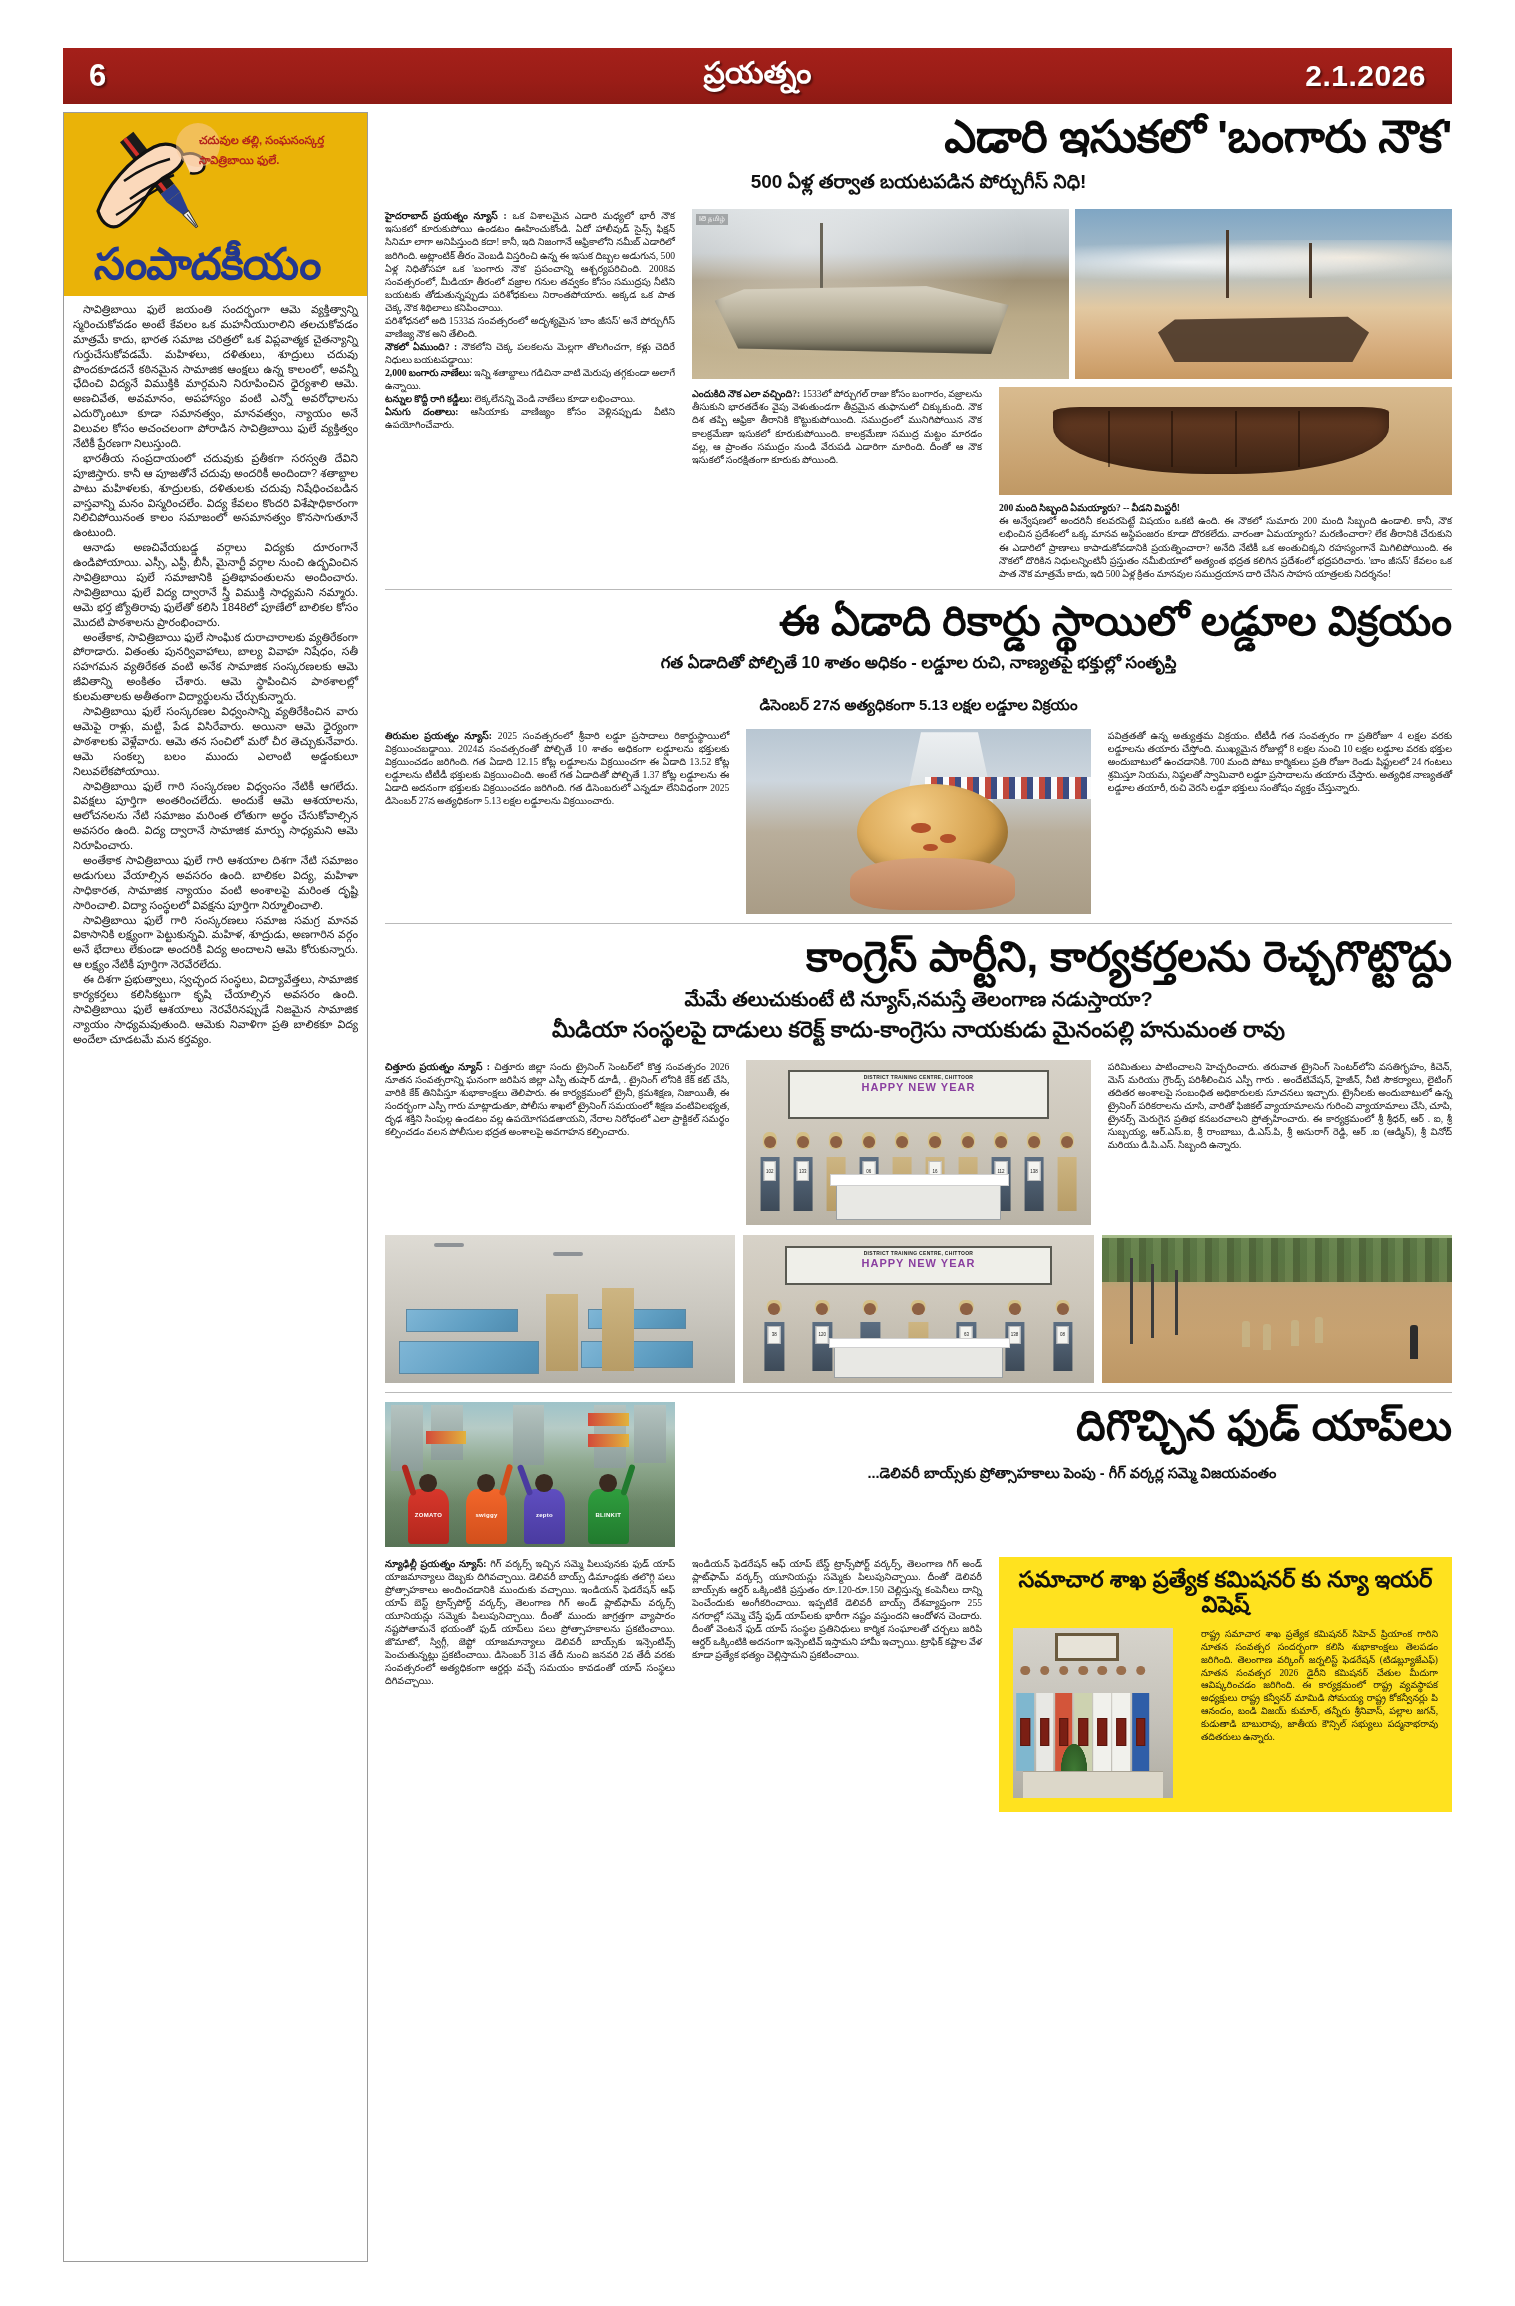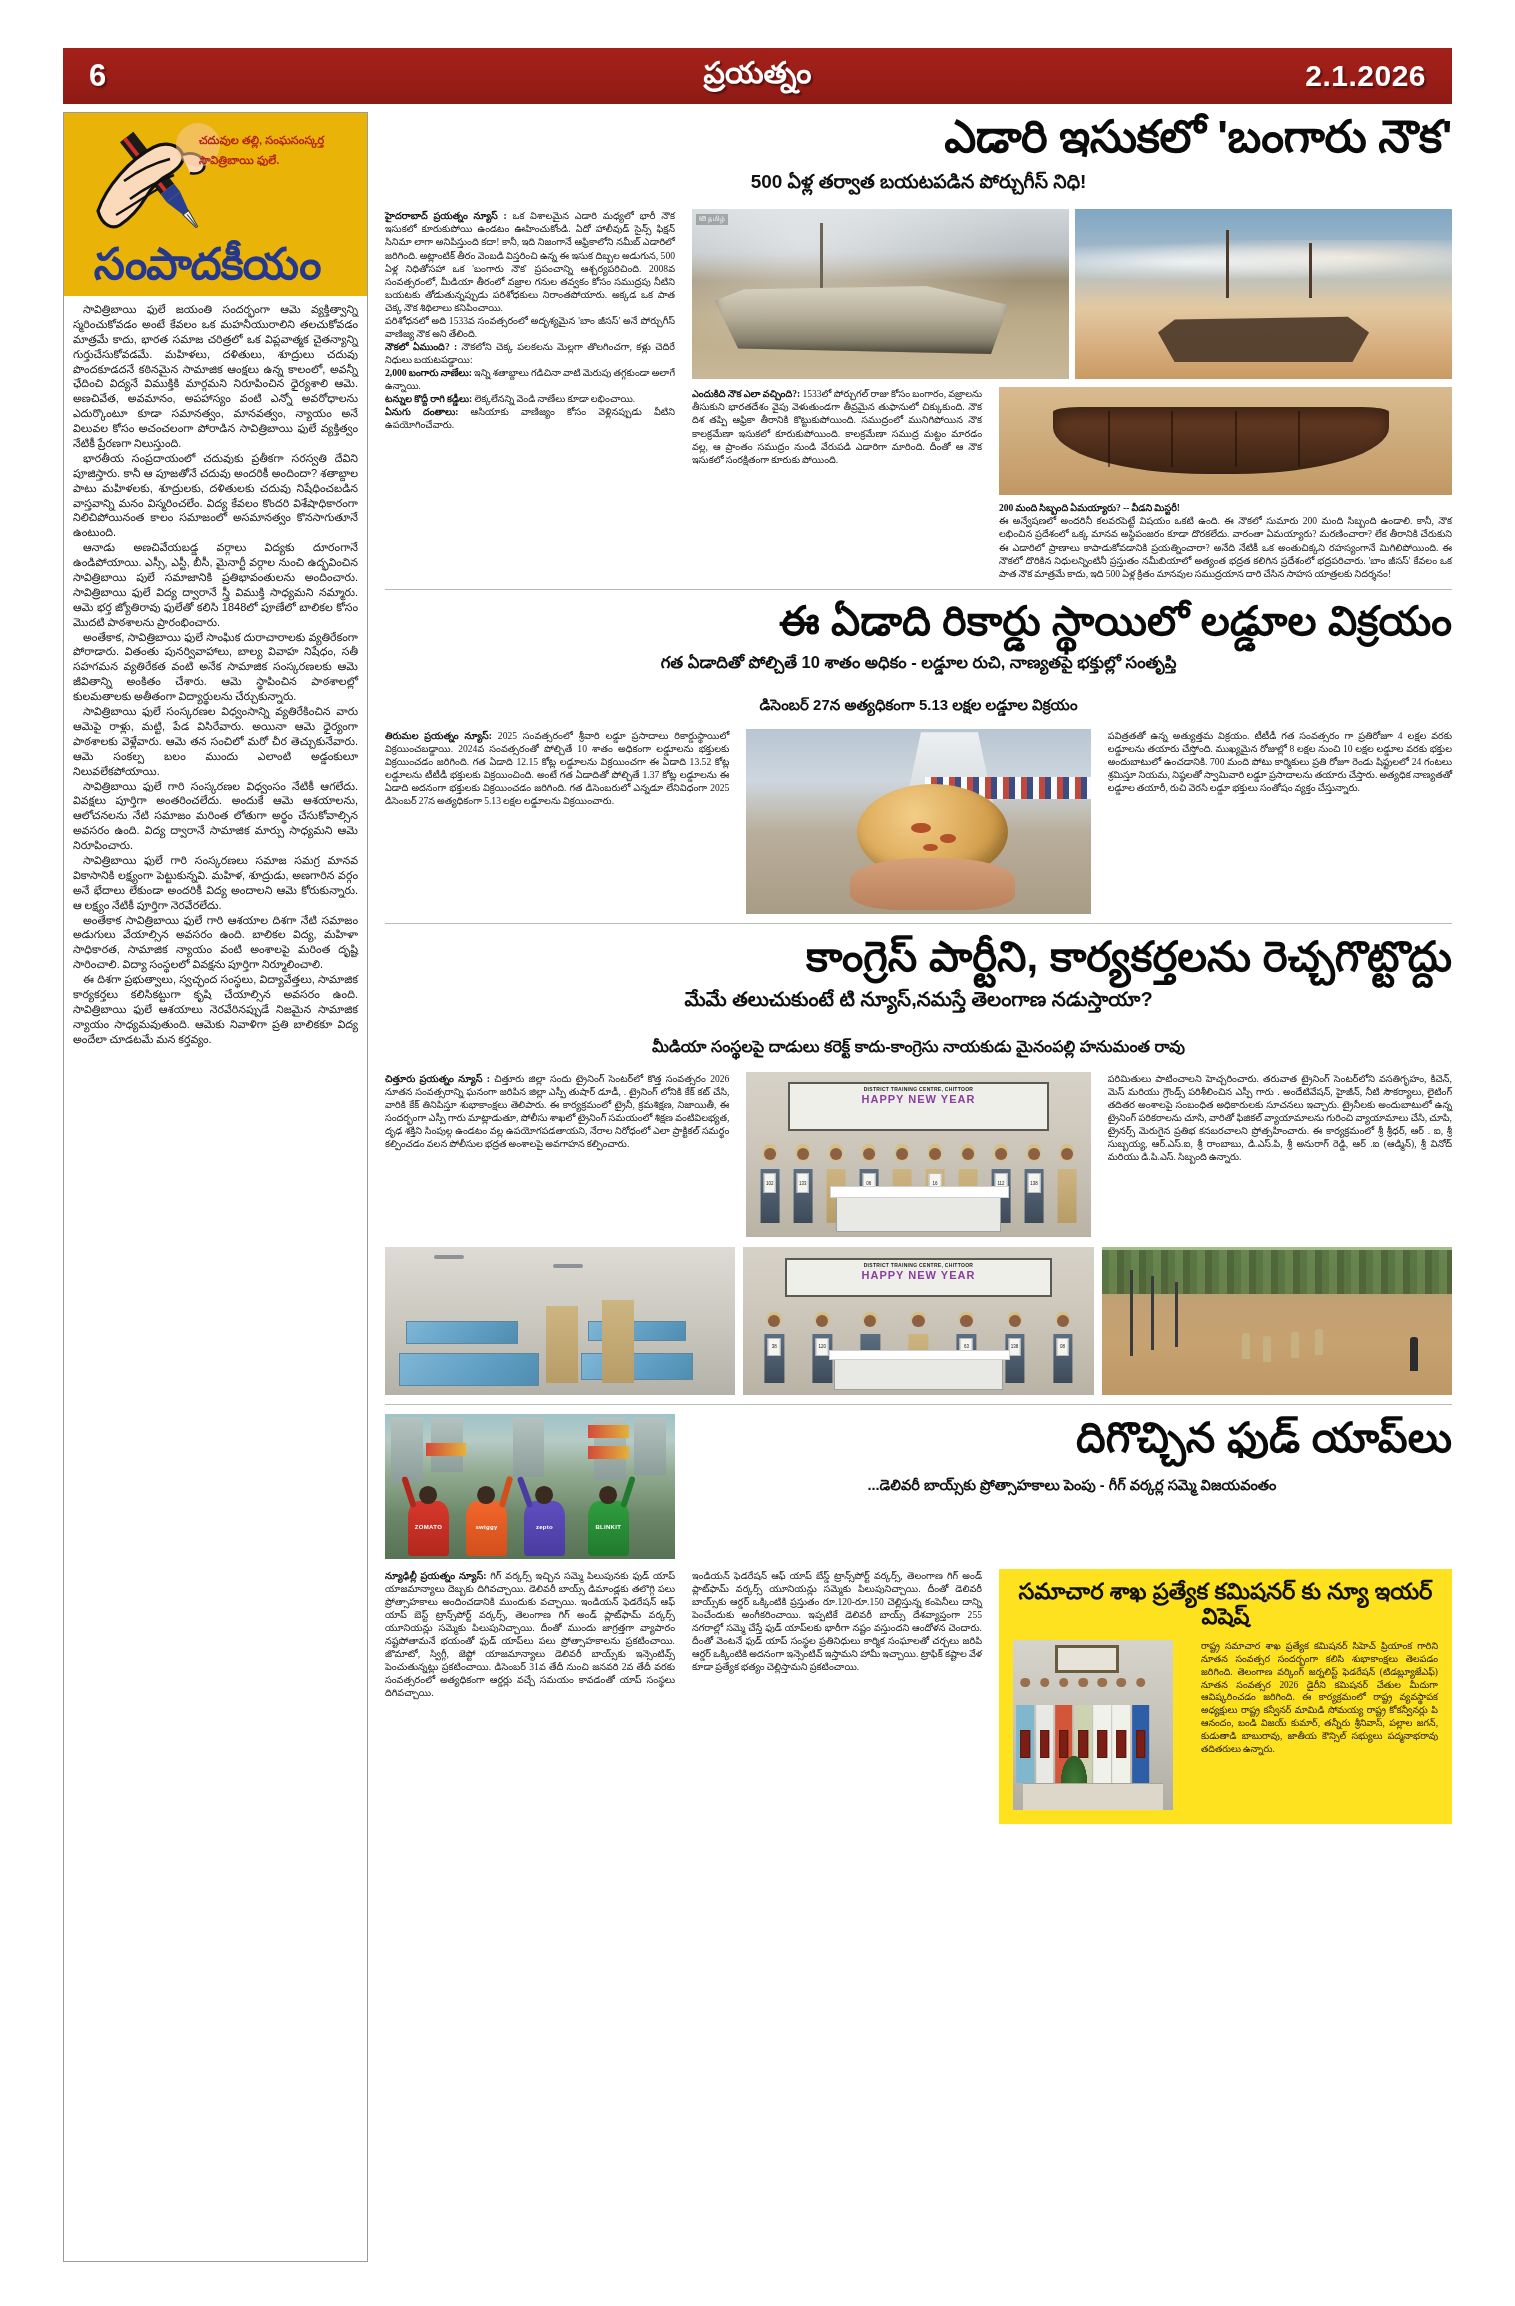--- a/index.html
+++ b/index.html
@@ -434,22 +434,22 @@
       <div class="samp">సంపాదకీయం</div>
     </div>
 
     <div class="ed-body">
       <p>సావిత్రిబాయి ఫులే జయంతి సందర్భంగా ఆమె వ్యక్తిత్వాన్ని స్మరించుకోవడం అంటే కేవలం ఒక మహనీయురాలిని తలచుకోవడం మాత్రమే కాదు, భారత సమాజ చరిత్రలో ఒక విప్లవాత్మక చైతన్యాన్ని గుర్తుచేసుకోవడమే. మహిళలు, దళితులు, శూద్రులు చదువు పొందకూడదనే కఠినమైన సామాజిక ఆంక్షలు ఉన్న కాలంలో, అవన్నీ ఛేదించి విద్యనే విముక్తికి మార్గమని నిరూపించిన ధైర్యశాలి ఆమె. అణచివేత, అవమానం, అపహాస్యం వంటి ఎన్నో అవరోధాలను ఎదుర్కొంటూ కూడా సమానత్వం, మానవత్వం, న్యాయం అనే విలువల కోసం అచంచలంగా పోరాడిన సావిత్రిబాయి ఫులే వ్యక్తిత్వం నేటికీ ప్రేరణగా నిలుస్తుంది.</p>
       <p>భారతీయ సంప్రదాయంలో చదువుకు ప్రతీకగా సరస్వతి దేవిని పూజిస్తారు. కానీ ఆ పూజతోనే చదువు అందరికీ అందిందా? శతాబ్దాల పాటు మహిళలకు, శూద్రులకు, దళితులకు చదువు నిషేధించబడిన వాస్తవాన్ని మనం విస్మరించలేం. విద్య కేవలం కొందరి విశేషాధికారంగా నిలిచిపోయినంత కాలం సమాజంలో అసమానత్వం కొనసాగుతూనే ఉంటుంది.</p>
       <p>ఆనాడు అణచివేయబడ్డ వర్గాలు విద్యకు దూరంగానే ఉండిపోయాయి. ఎస్సీ, ఎస్టీ, బీసీ, మైనార్టీ వర్గాల నుంచి ఉద్భవించిన సావిత్రిబాయి పులే సమాజానికి ప్రతిభావంతులను అందించారు. సావిత్రిబాయి ఫులే విద్య ద్వారానే స్త్రీ విముక్తి సాధ్యమని నమ్మారు. ఆమె భర్త జ్యోతిరావు ఫులేతో కలిసి 1848లో పూణేలో బాలికల కోసం మొదటి పాఠశాలను ప్రారంభించారు.</p>
       <p>అంతేకాక, సావిత్రిబాయి ఫులే సాంఘిక దురాచారాలకు వ్యతిరేకంగా పోరాడారు. వితంతు పునర్వివాహాలు, బాల్య వివాహ నిషేధం, సతీ సహగమన వ్యతిరేకత వంటి అనేక సామాజిక సంస్కరణలకు ఆమె జీవితాన్ని అంకితం చేశారు. ఆమె స్థాపించిన పాఠశాలల్లో కులమతాలకు అతీతంగా విద్యార్థులను చేర్చుకున్నారు.</p>
       <p>సావిత్రిబాయి ఫులే సంస్కరణల విధ్వంసాన్ని వ్యతిరేకించిన వారు ఆమెపై రాళ్లు, మట్టి, పేడ విసిరేవారు. అయినా ఆమె ధైర్యంగా పాఠశాలకు వెళ్లేవారు. ఆమె తన సంచిలో మరో చీర తెచ్చుకునేవారు. ఆమె సంకల్ప బలం ముందు ఎలాంటి అడ్డంకులూ నిలువలేకపోయాయి.</p>
       <p>సావిత్రిబాయి ఫులే గారి సంస్కరణల విధ్వంసం నేటికీ ఆగలేదు. వివక్షలు పూర్తిగా అంతరించలేదు. అందుకే ఆమె ఆశయాలను, ఆలోచనలను నేటి సమాజం మరింత లోతుగా అర్థం చేసుకోవాల్సిన అవసరం ఉంది. విద్య ద్వారానే సామాజిక మార్పు సాధ్యమని ఆమె నిరూపించారు.</p>
+      <p>అంతేకాక సావిత్రిబాయి ఫులే గారి ఆశయాల దిశగా నేటి సమాజం అడుగులు వేయాల్సిన అవసరం ఉంది. బాలికల విద్య, మహిళా సాధికారత, సామాజిక న్యాయం వంటి అంశాలపై మరింత దృష్టి సారించాలి. విద్యా సంస్థలలో వివక్షను పూర్తిగా నిర్మూలించాలి.</p>
       <p>సావిత్రిబాయి ఫులే గారి సంస్కరణలు సమాజ సమగ్ర మానవ వికాసానికి లక్ష్యంగా పెట్టుకున్నవి. మహిళ, శూద్రుడు, అణగారిన వర్గం అనే భేదాలు లేకుండా అందరికీ విద్య అందాలని ఆమె కోరుకున్నారు. ఆ లక్ష్యం నేటికీ పూర్తిగా నెరవేరలేదు.</p>
-      <p>అంతేకాక సావిత్రిబాయి ఫులే గారి ఆశయాల దిశగా నేటి సమాజం అడుగులు వేయాల్సిన అవసరం ఉంది. బాలికల విద్య, మహిళా సాధికారత, సామాజిక న్యాయం వంటి అంశాలపై మరింత దృష్టి సారించాలి. విద్యా సంస్థలలో వివక్షను పూర్తిగా నిర్మూలించాలి.</p>
       <p>ఈ దిశగా ప్రభుత్వాలు, స్వచ్ఛంద సంస్థలు, విద్యావేత్తలు, సామాజిక కార్యకర్తలు కలిసికట్టుగా కృషి చేయాల్సిన అవసరం ఉంది. సావిత్రిబాయి ఫులే ఆశయాలు నెరవేరినప్పుడే నిజమైన సామాజిక న్యాయం సాధ్యమవుతుంది. ఆమెకు నివాళిగా ప్రతి బాలికకూ విద్య అందేలా చూడటమే మన కర్తవ్యం.</p>
     </div>
   </div>
 
   <div class="main">
 
     <div>
       <div class="hl-main hl-1">ఎడారి ఇసుకలో 'బంగారు నౌక'</div>
       <div class="sub-1">500 ఏళ్ల తర్వాత బయటపడిన పోర్చుగీస్ నిధి!</div>
 
@@ -532,21 +532,21 @@
           <p>పవిత్రతతో ఉన్న అత్యుత్తమ విక్రయం. టీటీడీ గత సంవత్సరం గా ప్రతిరోజూ 4 లక్షల వరకు లడ్డూలను తయారు చేస్తోంది. ముఖ్యమైన రోజుల్లో 8 లక్షల నుంచి 10 లక్షల లడ్డూల వరకు భక్తుల అందుబాటులో ఉంచడానికి. 700 మంది పోటు కార్మికులు ప్రతి రోజూ రెండు షిఫ్టులలో 24 గంటలు శ్రమిస్తూ నియమ, నిష్ఠలతో స్వామివారి లడ్డూ ప్రసాదాలను తయారు చేస్తారు. అత్యధిక నాణ్యతతో లడ్డూల తయారీ, రుచి వెరసి లడ్డూ భక్తులు సంతోషం వ్యక్తం చేస్తున్నారు.</p>
         </div>
       </div>
     </div>
 
     <div class="rule"></div>
 
     <div>
       <div class="hl-main" style="font-size:42px;">కాంగ్రెస్ పార్టీని, కార్యకర్తలను రెచ్చగొట్టొద్దు</div>
       <div class="sub-1" style="font-size:20px; margin-top:8px;">మేమే తలుచుకుంటే టి న్యూస్,నమస్తే తెలంగాణ నడుస్తాయా?</div>
-      <div class="sub-1" style="font-size:16px; margin-top:22px;">మీడియా సంస్థలపై దాడులు కరెక్ట్ కాదు-కాంగ్రెసు నాయకుడు మైనంపల్లి హనుమంత రావు</div>
+      <div class="sub-1" style="font-size:22px; margin-top:1px;">మీడియా సంస్థలపై దాడులు కరెక్ట్ కాదు-కాంగ్రెసు నాయకుడు మైనంపల్లి హనుమంత రావు</div>
 
       <div class="cols-3" style="margin-top:12px;">
         <div class="body-txt">
           <p><b>చిత్తూరు   ప్రయత్నం న్యూస్ :</b>
              <span>చిత్తూరు జిల్లా సందు ట్రైనింగ్ సెంటర్‌లో కొత్త సంవత్సరం 2026 నూతన సంవత్సరాన్ని ఘనంగా జరిపిన జిల్లా ఎస్పీ తుషార్ డూడీ, . ట్రైనింగ్ లోనికి కేక్ కట్ చేసి, వారికి కేక్ తినిపిస్తూ శుభాకాంక్షలు తెలిపారు. ఈ కార్యక్రమంలో ట్రైనీ, క్రమశిక్షణ, నిజాయితీ, ఈ సందర్భంగా ఎస్పీ గారు మాట్లాడుతూ, పోలీసు శాఖలో ట్రైనింగ్ సమయంలో శిక్షణ వంటివిలభ్యత, దృఢ శక్తిని సింపుల్గ ఉండటం వల్ల ఉపయోగపడతాయని, నేరాల నిరోధంలో ఎలా ప్రాక్టికల్ సమర్థం కల్పించడం వలన పోలీసుల భద్రత అంశాలపై అవగాహన కల్పించారు.</span></p>
         </div>
 
         <div class="photo police" style="height:165px;">
           <div class="board">
             <div class="bt">DISTRICT TRAINING CENTRE, CHITTOOR</div>

